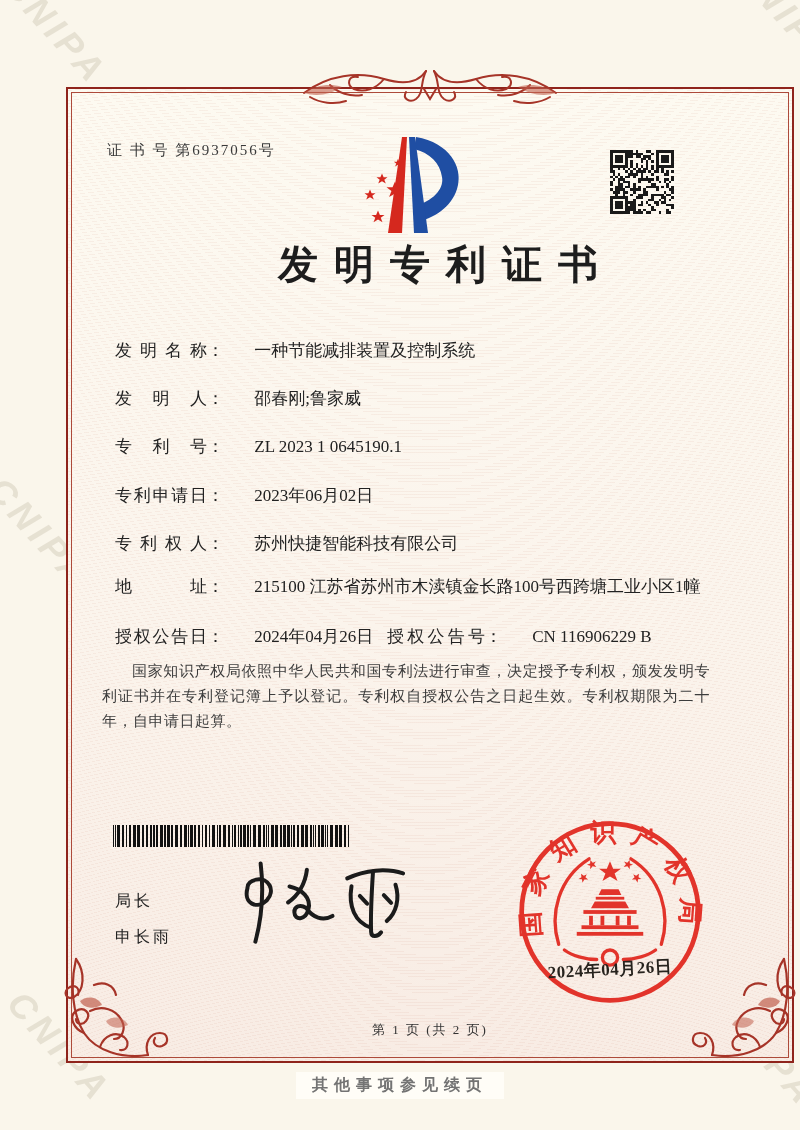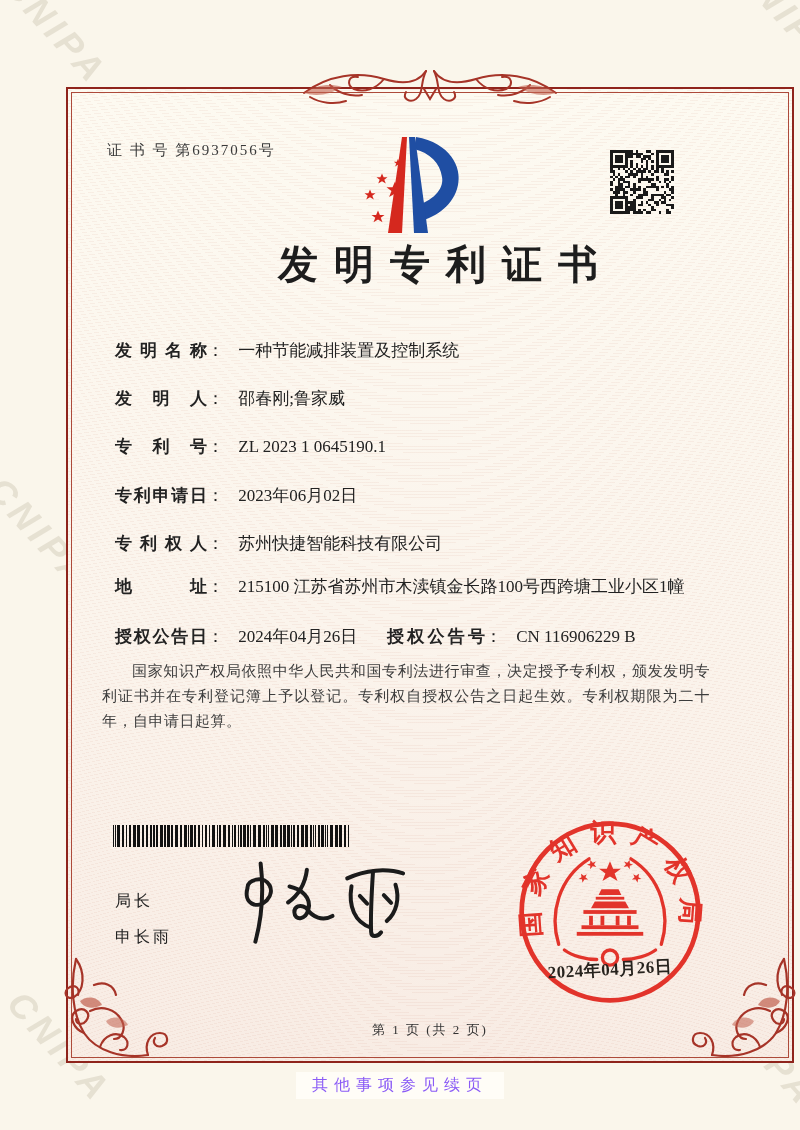--- a/index.html
+++ b/index.html
@@ -31,23 +31,23 @@
   
   .certno{position:absolute;left:39px;top:52px;font-size:15px;letter-spacing:2px;color:#3a3a3a;}
   .logo{position:absolute;left:268px;top:44px;}
   .qr{position:absolute;left:542px;top:61px;width:64px;height:64px;}
   .title{position:absolute;left:0;top:148px;width:100%;text-align:center;
          font-size:40px;font-weight:bold;letter-spacing:16px;text-indent:16px;color:#1d1d1d;margin-left:8px;}
 
   
   .frow{position:absolute;left:47px;right:30px;font-size:17px;line-height:26px;color:#222;}
   .flabel{display:inline-block;width:92px;text-align:justify;text-align-last:justify;
-          vertical-align:top;font-weight:bold;}
+          vertical-align:top;}
   .fcolon{vertical-align:top;}
-  .fvalue{margin-left:10px;vertical-align:top;display:inline-block;}
+  .fvalue{margin-left:26px;vertical-align:top;display:inline-block;}
   .fvalue.wrap{width:452px;}
   .grant2{position:absolute;left:272px;top:0;}
   .grant2 .flabel{width:98px;}
 
   
   .paras{position:absolute;left:34px;top:570px;width:622px;font-size:15px;line-height:25px;
          color:#3c3c3c;text-align:justify;letter-spacing:0.5px;}
   .paras p{margin:0 14px 7px 0;text-indent:2em;}
 
   
@@ -61,21 +61,21 @@
   .seal{position:absolute;left:447px;top:728px;width:190px;height:190px;opacity:0.93;}
   .seal-date{position:absolute;left:0;bottom:26px;width:100%;text-align:center;
              font-size:17px;font-weight:bold;color:#17140f;transform:rotate(-3deg);
              letter-spacing:0.5px;}
 
   .pageno{position:absolute;left:0;bottom:22px;width:100%;text-align:center;
           font-size:13px;letter-spacing:2px;color:#333;}
 
   .contnote{position:absolute;left:0;top:1072px;width:100%;text-align:center;z-index:3;}
   .contnote span{display:inline-block;background:rgba(255,254,248,0.9);padding:3px 16px;
-          font-size:16px;letter-spacing:6px;color:#8b5cf6;}
+          font-size:16px;letter-spacing:6px;color:#737373;font-weight:bold;}
 </style>
 </head>
 <body>
 
 <div class="page">
 
   <span class="wm" style="left:-12px;top:8px">CNIPA</span>
   <span class="wm" style="left:718px;top:-8px">CNIPA</span>
   <span class="wm" style="left:556px;top:332px">CNIPA</span>
   <span class="wm" style="left:-28px;top:512px">CNIPA</span>

